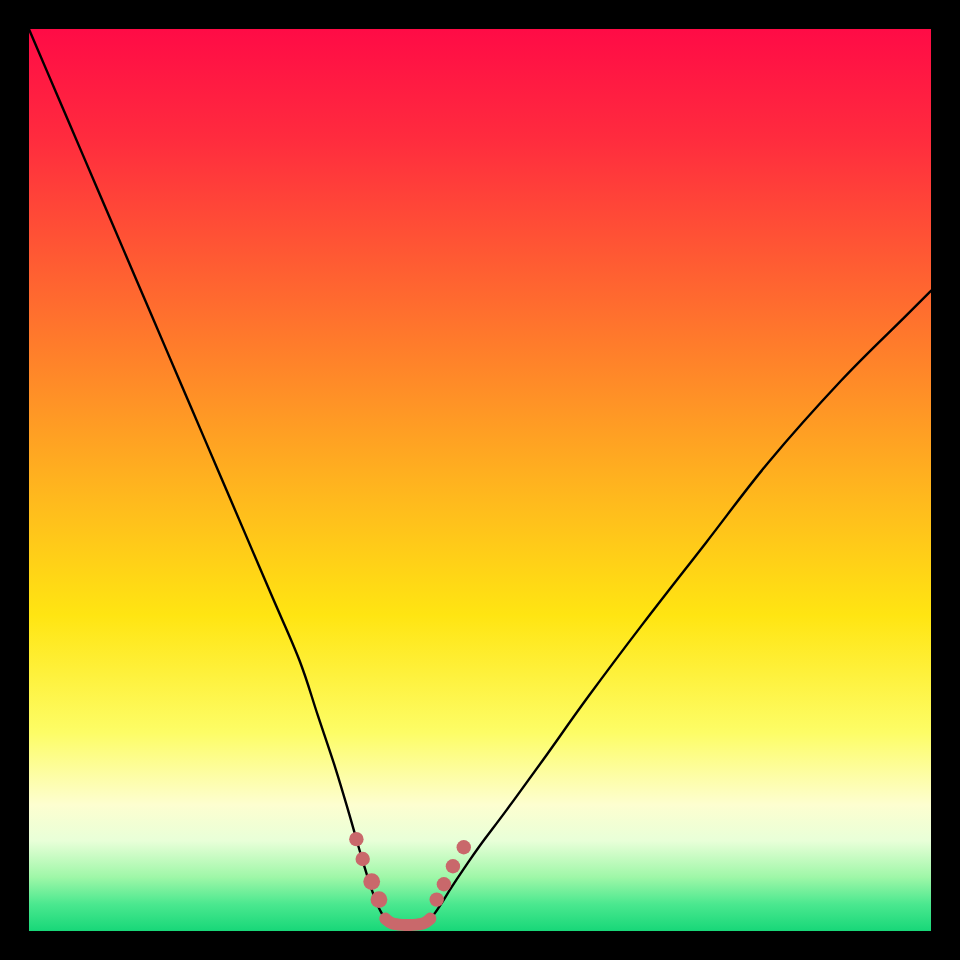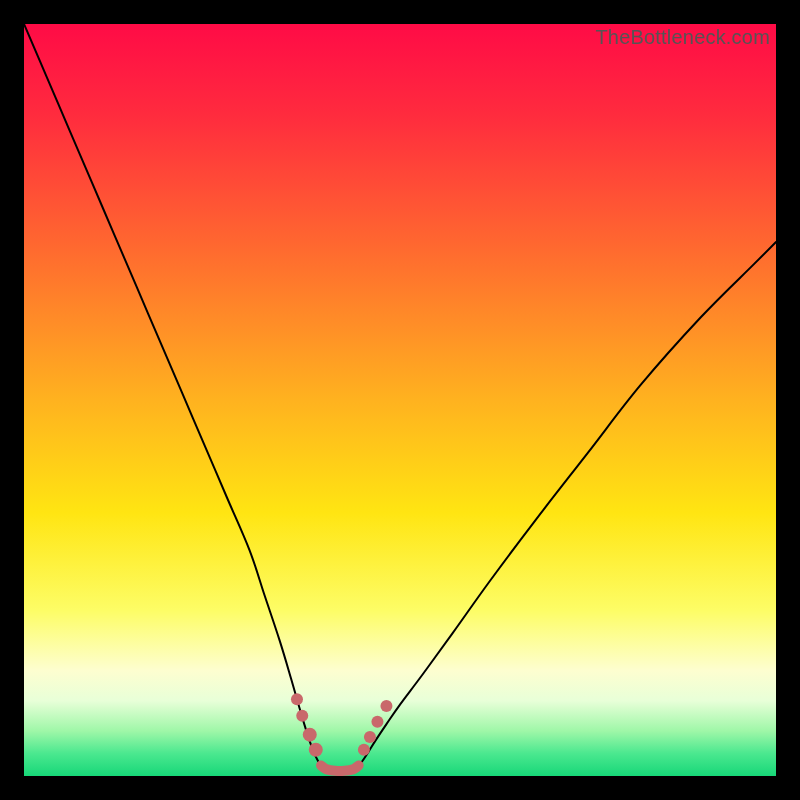--- a/index.html
+++ b/index.html
@@ -64,15 +64,14 @@
         <path d="M 297.04 741.472 C 297.99 742.15, 299.73 744.28, 302.30 745.23 C 304.88 746.18, 308.08 746.47, 311.33 746.74 C 314.58 747.01, 317.10 747.01, 320.35 746.74 C 323.60 746.47, 326.80 746.18, 329.38 745.23 C 331.95 744.28, 333.69 742.15, 334.64 741.47" fill="none" stroke="#c9686b" stroke-width="10" stroke-linecap="round" stroke-linejoin="round"></path>
         <circle cx="272.976" cy="675.296" r="6" fill="#c9686b"></circle>
         <circle cx="278.24" cy="691.84" r="6" fill="#c9686b"></circle>
         <circle cx="285.76" cy="710.64" r="7" fill="#c9686b"></circle>
         <circle cx="291.77599999999995" cy="725.68" r="7" fill="#c9686b"></circle>
         <circle cx="339.904" cy="725.68" r="6" fill="#c9686b"></circle>
         <circle cx="345.92" cy="712.896" r="6" fill="#c9686b"></circle>
         <circle cx="353.44" cy="697.856" r="6" fill="#c9686b"></circle>
         <circle cx="362.46400000000006" cy="682.064" r="6" fill="#c9686b"></circle>
       </svg>
-    <div class="watermark">TheBottleneck.com</div>
   </div>
 </div>
 
 </body></html>

